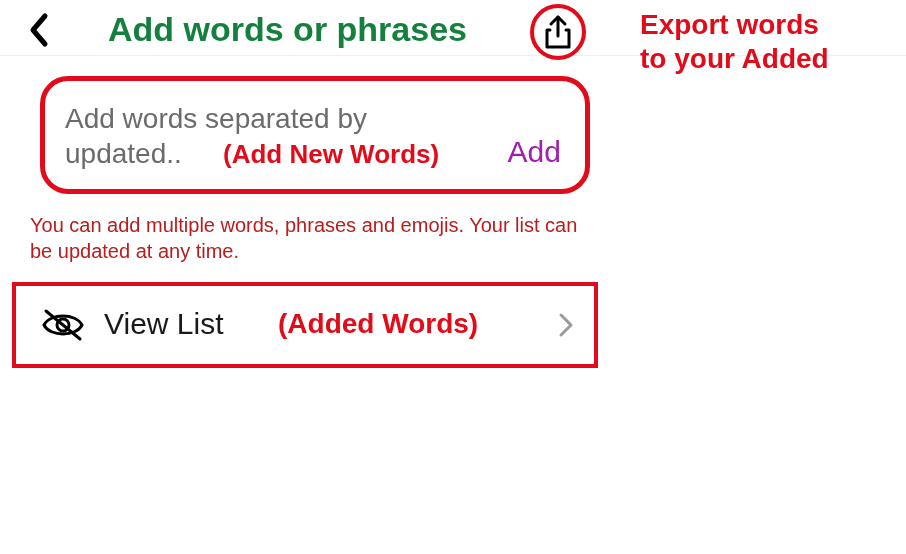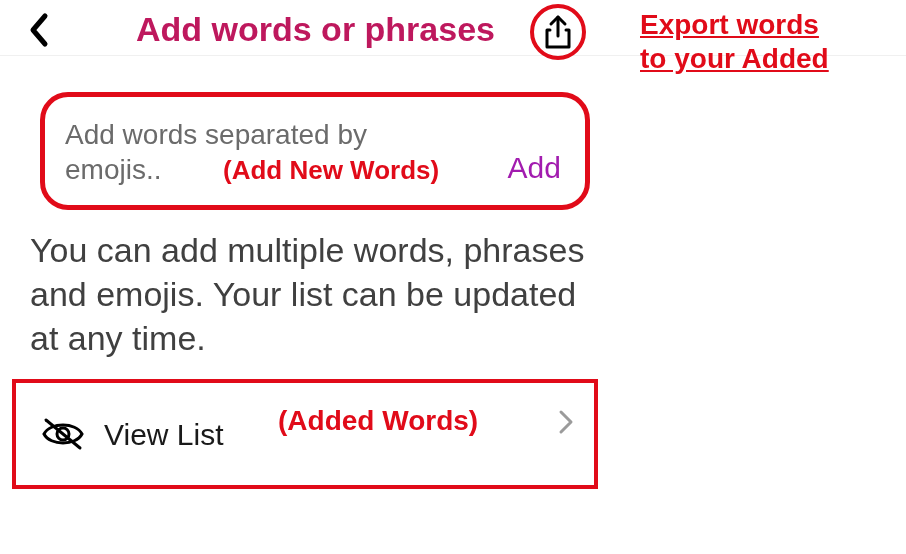--- a/index.html
+++ b/index.html
@@ -18,22 +18,22 @@
       border-bottom: 1px solid #f0f0f0;
       position: relative;
     }
     .back-btn {
       width: 36px; height: 36px;
       display: flex; align-items: center; justify-content: center;
     }
     .page-title {
       font-size: 34px;
       font-weight: 700;
-      color: #be185d;
-      margin-left: 80px;
+      color: #15803d;
+      margin-left: 52px;
     }
     .export-wrap {
       position: absolute;
       left: 530px;
       top: 4px;
       width: 56px; height: 56px;
       border: 4px solid #e10b19;
       border-radius: 50%;
       display: flex; align-items: center; justify-content: center;
     }
@@ -43,25 +43,24 @@
       position: absolute;
       color: #e10b19;
       font-weight: 700;
       font-size: 28px;
       line-height: 1.2;
       font-family: Verdana, -apple-system, sans-serif;
     }
     .annot-export {
       left: 640px;
       top: 8px;
-      text-decoration: underline;
     }
 
     .input-section {
-      margin: 36px 20px 0 40px;
+      margin: 20px 20px 0 40px;
       width: 550px;
     }
     .input-outline {
       border: 5px solid #e10b19;
       border-radius: 28px;
       padding: 20px 20px 18px 20px;
       position: relative;
     }
     .input-placeholder {
       font-size: 28px;
@@ -81,33 +80,33 @@
       position: absolute;
       right: 24px;
       top: 54px;
       font-size: 30px;
       color: #a21caf;
       font-weight: 500;
     }
 
     .helper-text {
       margin: 18px 20px 0 30px;
-      font-size: 34px;
-      color: #404040;
+      font-size: 20px;
+      color: #b91c1c;
       line-height: 1.3;
       width: 560px;
     }
 
     .view-list-outline {
       margin: 18px 0 0 12px;
       width: 586px;
       border: 4px solid #e10b19;
-      padding: 33px 18px;
+      padding: 21px 18px;
       display: flex;
-      align-items: flex-end;
+      align-items: flex-start;
       position: relative;
     }
     .eye-icon { margin-left: 6px; margin-right: 18px; }
     .view-list-label {
       font-size: 30px;
       color: #1a1a1a;
     }
     .added-words-annot {
       position: absolute;
       left: 262px;
@@ -146,21 +145,21 @@
 
 <div class="annot annot-export">
   <span>Export words</span><br>
   <span>to your Added</span>
 </div>
 
 <div class="input-section">
   <div class="input-outline">
     <div class="input-placeholder">
       <span>Add words separated by</span><br>
-      <span>emojis..</span>
+      <span>updated..</span>
     </div>
     <div class="add-inline-annot">(Add New Words)</div>
     <div class="add-btn">Add</div>
   </div>
 </div>
 
 <div class="helper-text">You can add multiple words, phrases and emojis. Your list can be updated at any time.</div>
 
 <div class="view-list-outline">
   <svg class="eye-icon" width="46" height="36" viewBox="0 0 46 36">

